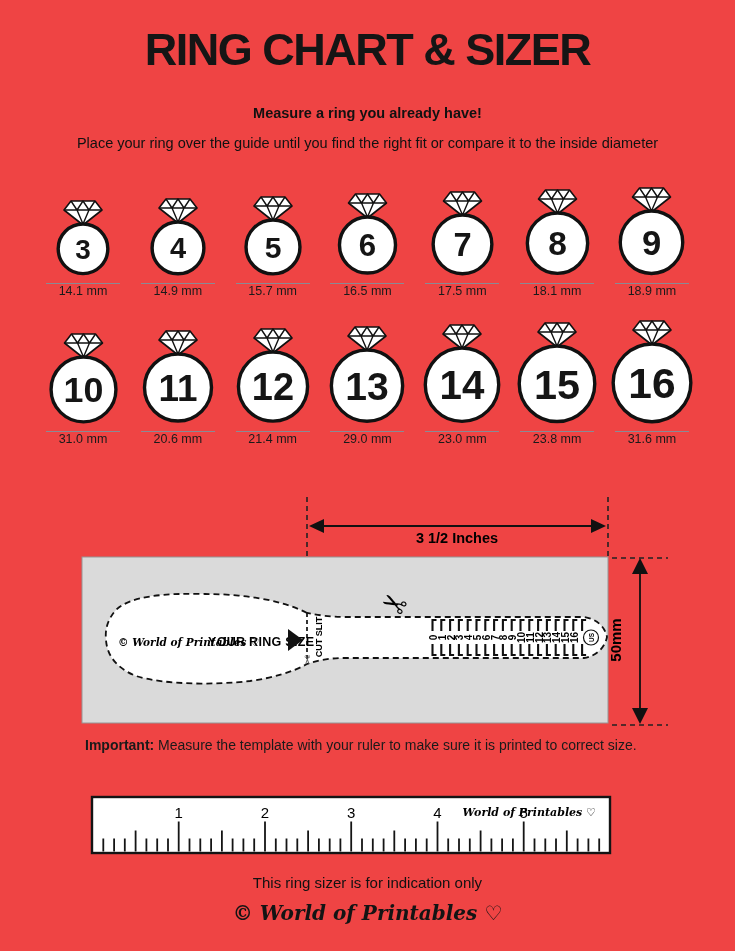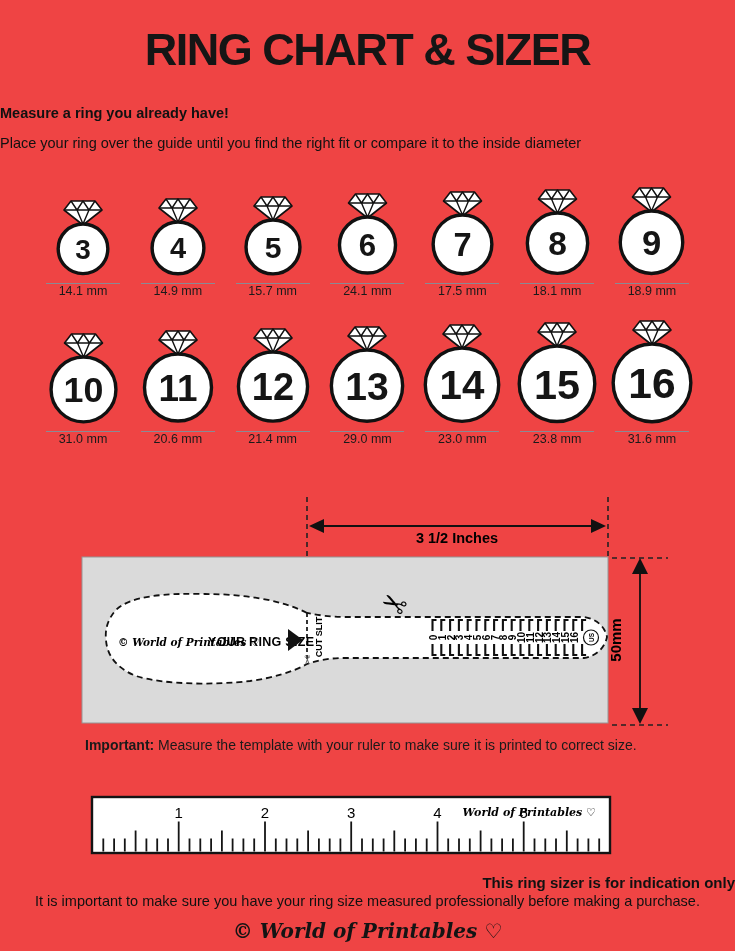--- a/index.html
+++ b/index.html
@@ -4,39 +4,39 @@
 <style>
   html,body{margin:0;padding:0;background:#ffffff;}
   .page{
     position:relative;width:735px;height:951px;background:#ef4444;
     font-family:"Liberation Sans",sans-serif;color:#111;overflow:hidden;
   }
   .title{
     position:absolute;top:24px;left:0;width:735px;text-align:center;
     font-size:45px;font-weight:800;letter-spacing:-1.5px;color:#151515;
   }
-  .intro{position:absolute;top:104px;left:0;width:735px;line-height:18px;}
+  .intro{position:absolute;top:104px;left:0;width:735px;text-align:center;line-height:18px;}
   .intro .lead{font-weight:700;font-size:14.5px;}
   .intro .sub{font-size:14.5px;font-weight:400;margin-top:12px;}
   .ring-row{
     position:absolute;left:36px;width:663px;display:flex;justify-content:space-between;
     align-items:flex-end;
   }
   .ring-row.row1{top:170px;height:128px;}
   .ring-row.row2{top:306px;height:140px;}
   .ring-cell{display:flex;flex-direction:column;align-items:center;width:94px;}
   .ring-underline{height:1px;background:#8a8a94;margin-top:6px;}
   .ring-mm{font-size:12.5px;color:#1a1a1a;}
   .sizer-svg,.ruler-svg{position:absolute;left:0;}
   .important{
     position:absolute;left:85px;top:737px;font-size:14px;color:#1a1a1a;
   }
   .important b{font-weight:700;}
   .footer{position:absolute;top:874px;left:0;width:735px;text-align:center;}
-  .footer .f-bold{font-weight:700;font-size:15px;text-align:right;}
+  .footer .f-bold{font-weight:400;font-size:15px;}
   .footer .f-text{font-size:14.5px;margin-top:2px;}
   .footer .f-brand{
     font-family:"DejaVu Serif",serif;font-style:italic;font-weight:700;
     font-size:20px;margin-top:10px;color:#141414;
   }
   svg text{font-family:"Liberation Sans",sans-serif;}
   .script-text{font-family:"DejaVu Serif",serif;font-style:italic;font-weight:700;}
 </style>
 </head>
 <body>
@@ -86,21 +86,21 @@
       </div>
       <div class="ring-cell">
         <svg width="71" height="86">
 
     <path d="M 23.5,3 L 47.5,3 L 54.5,12 L 35.5,27 L 16.5,12 Z" fill="#fff" stroke="#111" stroke-width="1.6" stroke-linejoin="round"></path>
     <path d="M 16.5,12 L 54.5,12 M 23.5,3 L 29.5,12 L 35.5,3 L 41.5,12 L 47.5,3 M 29.5,12 L 35.5,26 M 41.5,12 L 35.5,26" fill="none" stroke="#111" stroke-width="1.4" stroke-linejoin="round"></path>
     <circle cx="35.5" cy="54.0275" r="28.0275" fill="#fff" stroke="#111" stroke-width="3.4"></circle>
     <text x="35.5" y="65.2595" text-anchor="middle" font-size="31.2" font-weight="600" fill="#151515">6</text>
   </svg>
         <div class="ring-underline" style="width:74px"></div>
-        <div class="ring-mm">24.1 mm</div>
+        <div class="ring-mm">16.5 mm</div>
       </div>
       <div class="ring-cell">
         <svg width="73" height="88">
 
     <path d="M 24.5,3 L 48.5,3 L 55.5,12 L 36.5,27 L 17.5,12 Z" fill="#fff" stroke="#111" stroke-width="1.6" stroke-linejoin="round"></path>
     <path d="M 17.5,12 L 55.5,12 M 24.5,3 L 30.5,12 L 36.5,3 L 42.5,12 L 48.5,3 M 30.5,12 L 36.5,26 M 42.5,12 L 36.5,26" fill="none" stroke="#111" stroke-width="1.4" stroke-linejoin="round"></path>
     <circle cx="36.5" cy="55.3625" r="29.3625" fill="#fff" stroke="#111" stroke-width="3.4"></circle>
     <text x="36.5" y="67.0985" text-anchor="middle" font-size="32.6" font-weight="600" fill="#151515">7</text>
   </svg>
         <div class="ring-underline" style="width:74px"></div>
@@ -373,17 +373,16 @@
         <line x1="566.8" x2="566.8" y1="851.5" y2="830.5" stroke="#141414" stroke-width="1.8"></line>
         <line x1="577.6" x2="577.6" y1="851.5" y2="838.5" stroke="#141414" stroke-width="1.8"></line>
         <line x1="588.4" x2="588.4" y1="851.5" y2="838.5" stroke="#141414" stroke-width="1.8"></line>
         <line x1="599.2" x2="599.2" y1="851.5" y2="838.5" stroke="#141414" stroke-width="1.8"></line>
       </g>
     <text x="596" y="816" text-anchor="end" font-size="11" class="script-text">World of Printables ♡</text>
   </svg>
 
   <div class="footer">
     <div class="f-bold">This ring sizer is for indication only</div>
-    <div class="f-text">It is important to make sure you have your ring size measured professionally before making a purchase.</div>
     <div class="f-brand">© World of Printables ♡</div>
   </div>
 
 </div>
 
 </body></html>

